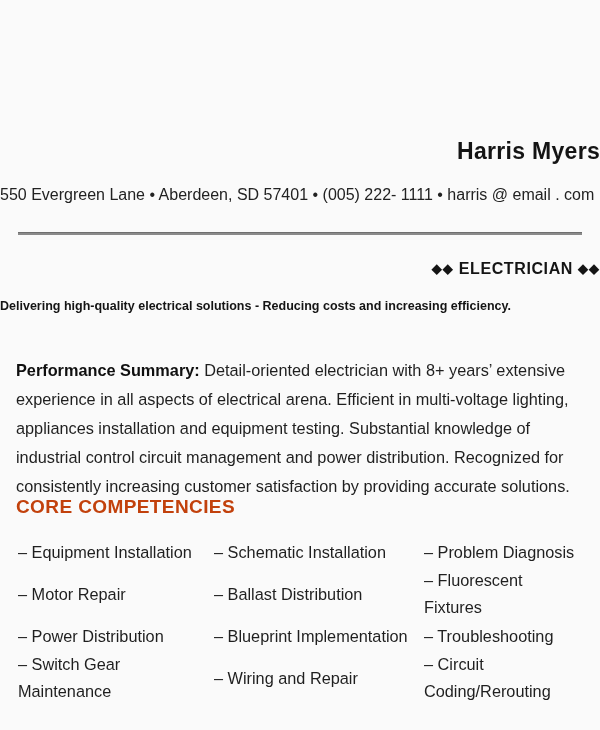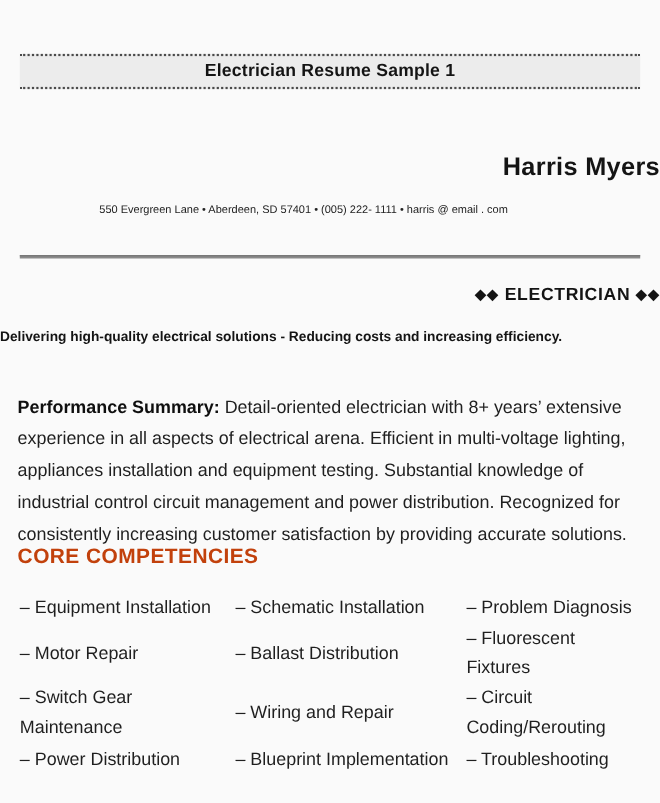--- a/index.html
+++ b/index.html
@@ -56,21 +56,21 @@
     font-weight: bold;
     letter-spacing: 0.3px;
     color: #141414;
   }
   .contact {
     position: absolute;
     left: 0;
     top: 186px;
     width: 552px;
     text-align: center;
-    font-size: 10px;
+    font-size: 16px;
     color: #222;
     white-space: nowrap;
   }
 
   
   .divider {
     position: absolute;
     left: 18px;
     top: 232px;
     width: 564px;
@@ -158,23 +158,20 @@
   }
   .comp-cell.indent {
     padding-left: 4px;
   }
 </style>
 </head>
 <body>
 
 <div class="page">
 
-  <div class="title-band">
-    <span class="title-band-text">Electrician Resume Sample 1</span>
-  </div>
 
   <div class="name">Harris Myers</div>
 
   <div class="contact">550 Evergreen Lane • Aberdeen, SD 57401 • (005) 222- 1111 • harris @ email . com</div>
 
   <div class="divider"></div>
 
   <div class="job-title">
     <span class="orn">◆◆</span>
     <span>ELECTRICIAN</span>
@@ -197,26 +194,26 @@
       <div class="comp-cell">– Problem Diagnosis</div>
     </div>
 
     <div class="comp-row">
       <div class="comp-cell indent">– Motor Repair</div>
       <div class="comp-cell">– Ballast Distribution</div>
       <div class="comp-cell">– Fluorescent Fixtures</div>
     </div>
 
     <div class="comp-row">
+      <div class="comp-cell indent">– Power Distribution</div>
+      <div class="comp-cell">– Blueprint Implementation</div>
+      <div class="comp-cell">– Troubleshooting</div>
+    </div>
+
+    <div class="comp-row">
       <div class="comp-cell indent">– Switch Gear Maintenance</div>
       <div class="comp-cell">– Wiring and Repair</div>
       <div class="comp-cell">– Circuit Coding/Rerouting</div>
     </div>
 
-    <div class="comp-row">
-      <div class="comp-cell indent">– Power Distribution</div>
-      <div class="comp-cell">– Blueprint Implementation</div>
-      <div class="comp-cell">– Troubleshooting</div>
-    </div>
-
   </div>
 
 </div>
 
 </body></html>

